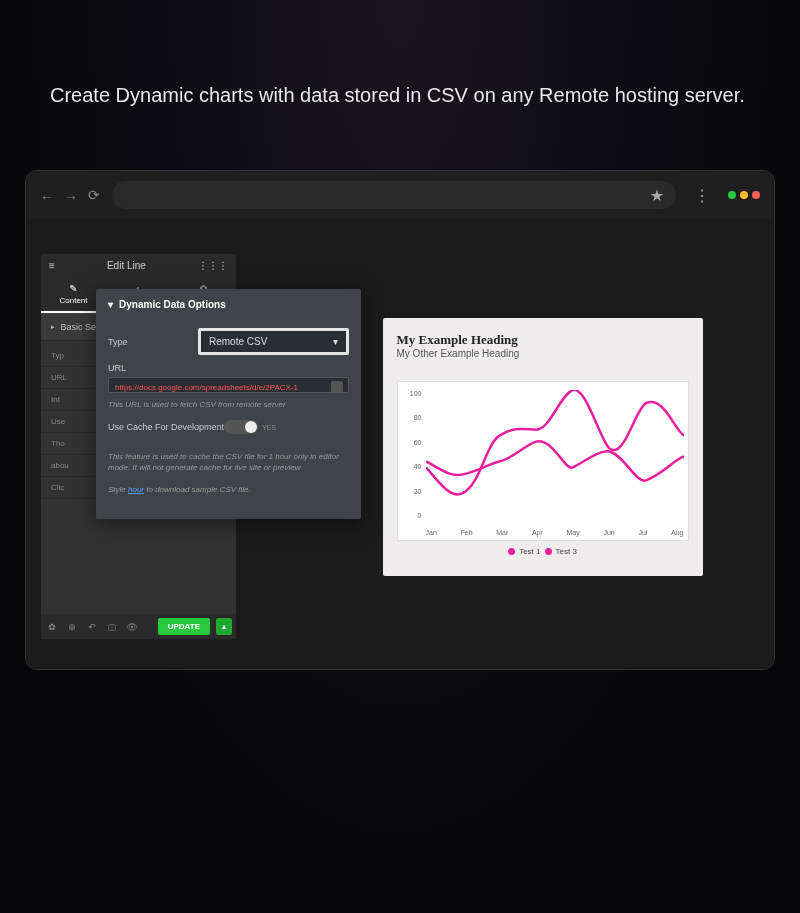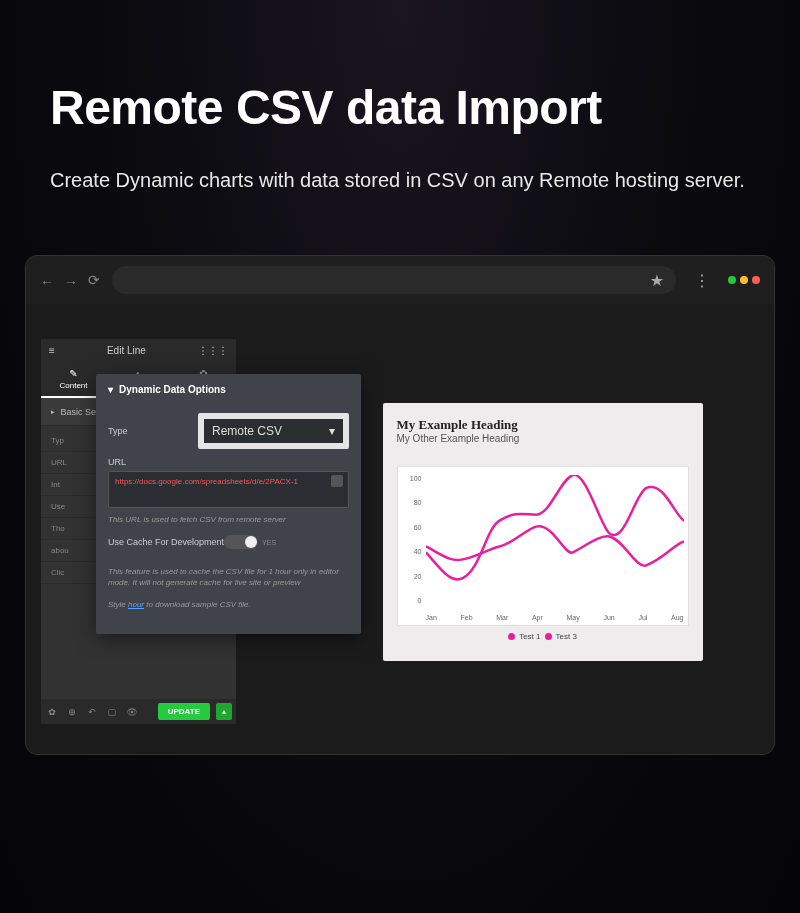--- a/index.html
+++ b/index.html
@@ -126,36 +126,36 @@
   display: flex;
   align-items: center;
   gap: 6px;
 }
 .popover-body { padding: 8px 12px 14px 12px; }
 .form-row { display: flex; align-items: center; margin-bottom: 8px; }
 .form-row .lbl { width: 90px; font-size: 9px; color: #ccc; }
 .form-select {
   flex: 1;
   background: #2a2d32;
-  border: 6px solid #e5e5e5;
+  border: 3px solid #e5e5e5;
   border-radius: 2px;
   padding: 5px 8px;
-  font-size: 12px;
+  font-size: 10px;
   color: #ddd;
   display: flex;
   justify-content: space-between;
   align-items: center;
 }
 .url-label { font-size: 9px; color: #ccc; margin-bottom: 4px; }
 .url-input {
   width: 100%;
   background: #2a2d32;
   border: 1px solid #555;
   border-radius: 2px;
-  padding: 5px 24px 21px 6px;
+  padding: 5px 24px 0 6px;
   font-size: 8px;
   color: #ff5555;
   white-space: nowrap;
   overflow: hidden;
   margin-bottom: 6px;
   position: relative;
 }
 .url-input-wrap { position: relative; }
 .url-icon {
   position: absolute;
@@ -288,21 +288,20 @@
   font-size: 8px;
   color: #444;
 }
 .legend-item { display: flex; align-items: center; gap: 4px; }
 .legend-dot { width: 7px; height: 7px; border-radius: 50%; background: #e91e9e; }
 </style>
 </head>
 <body>
 
 <div class="hero">
-  <h1>Remote CSV data Import</h1>
   <p>Create Dynamic charts with data stored in CSV on any Remote hosting server.</p>
 </div>
 
 <div class="browser-frame">
   <div class="browser-bar">
     <div class="nav-arrows">
       <span>←</span>
       <span>→</span>
       <span>⟳</span>
     </div>

